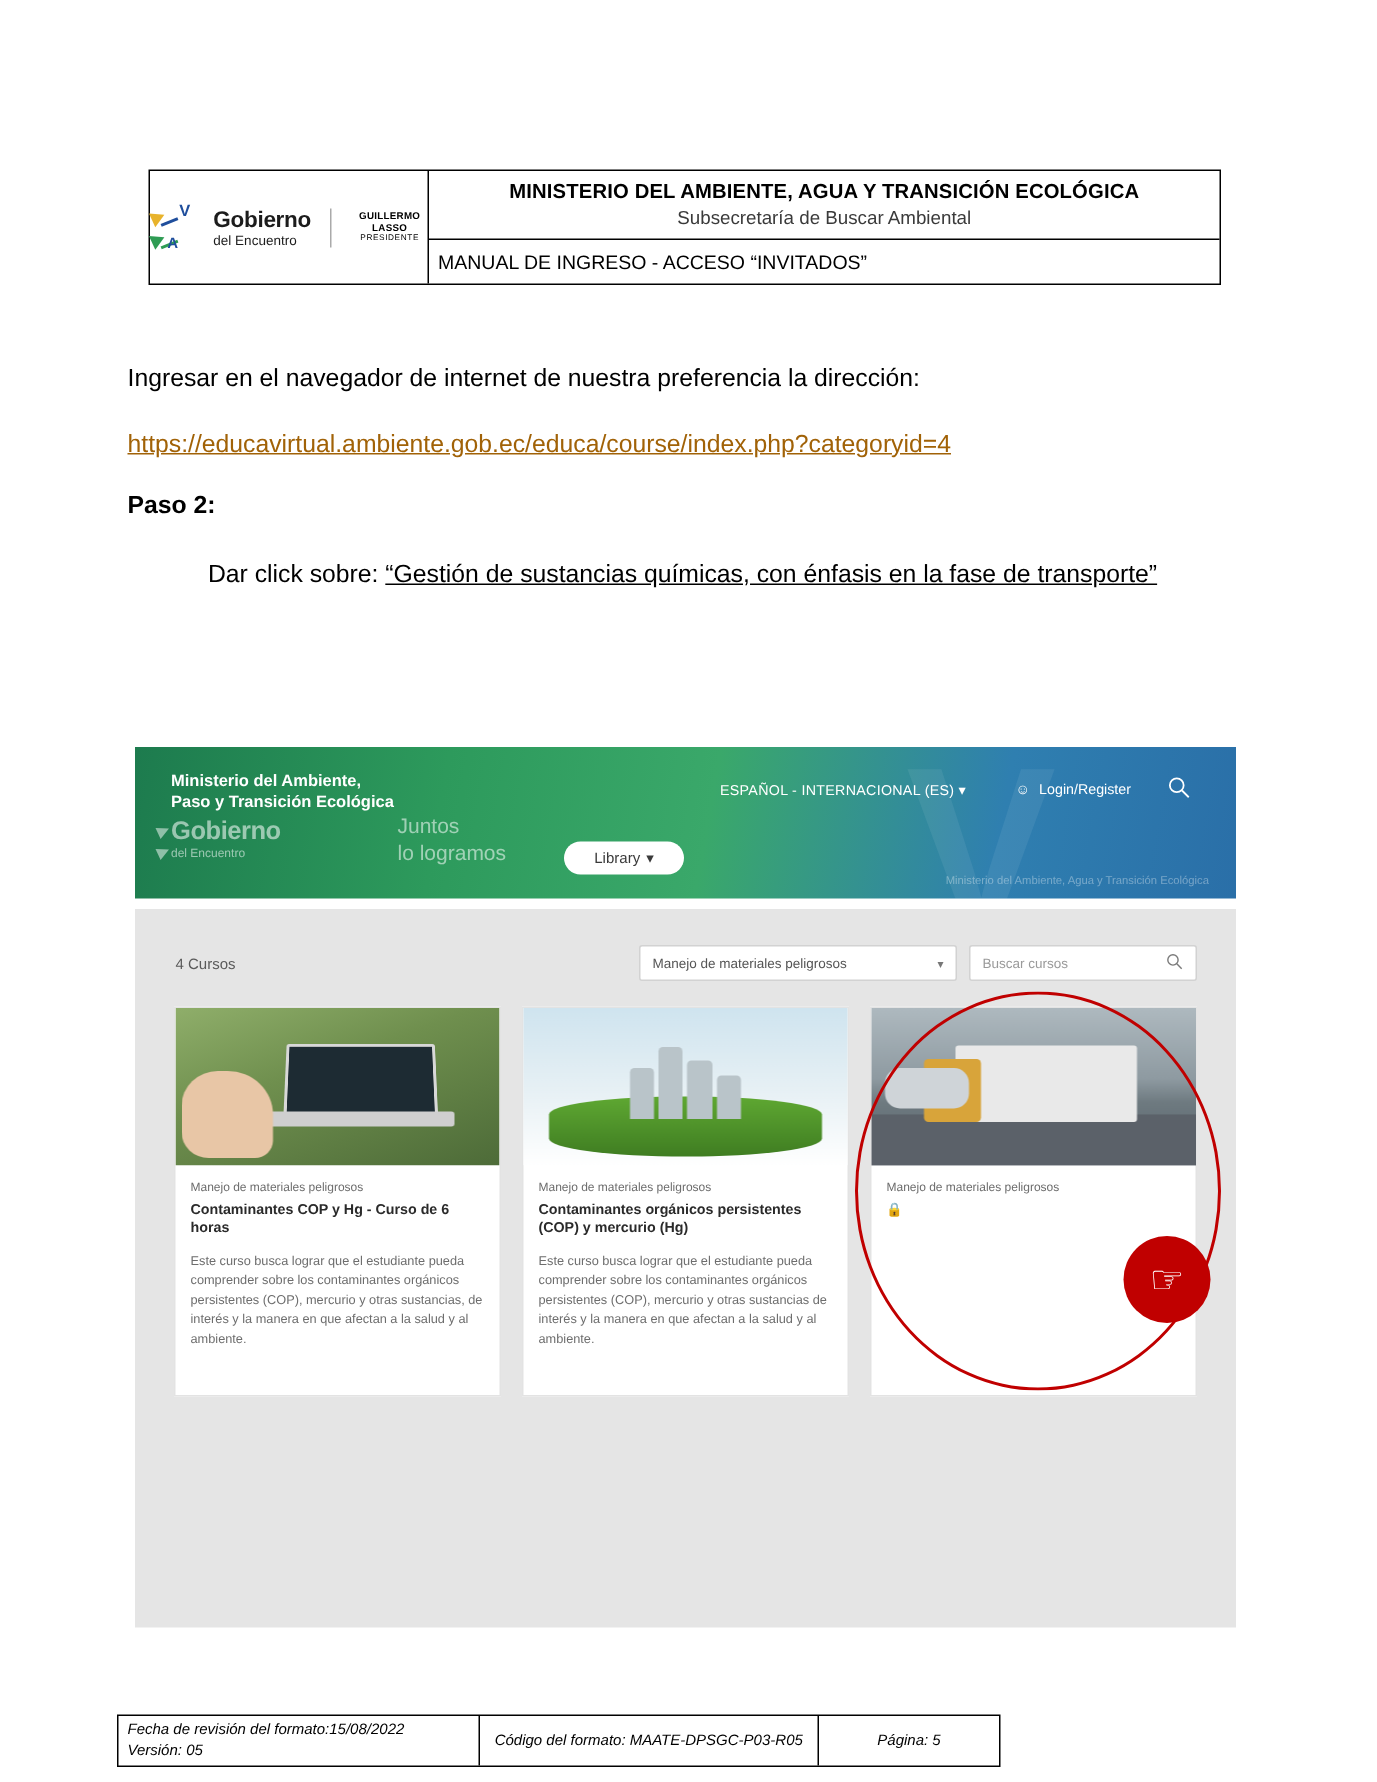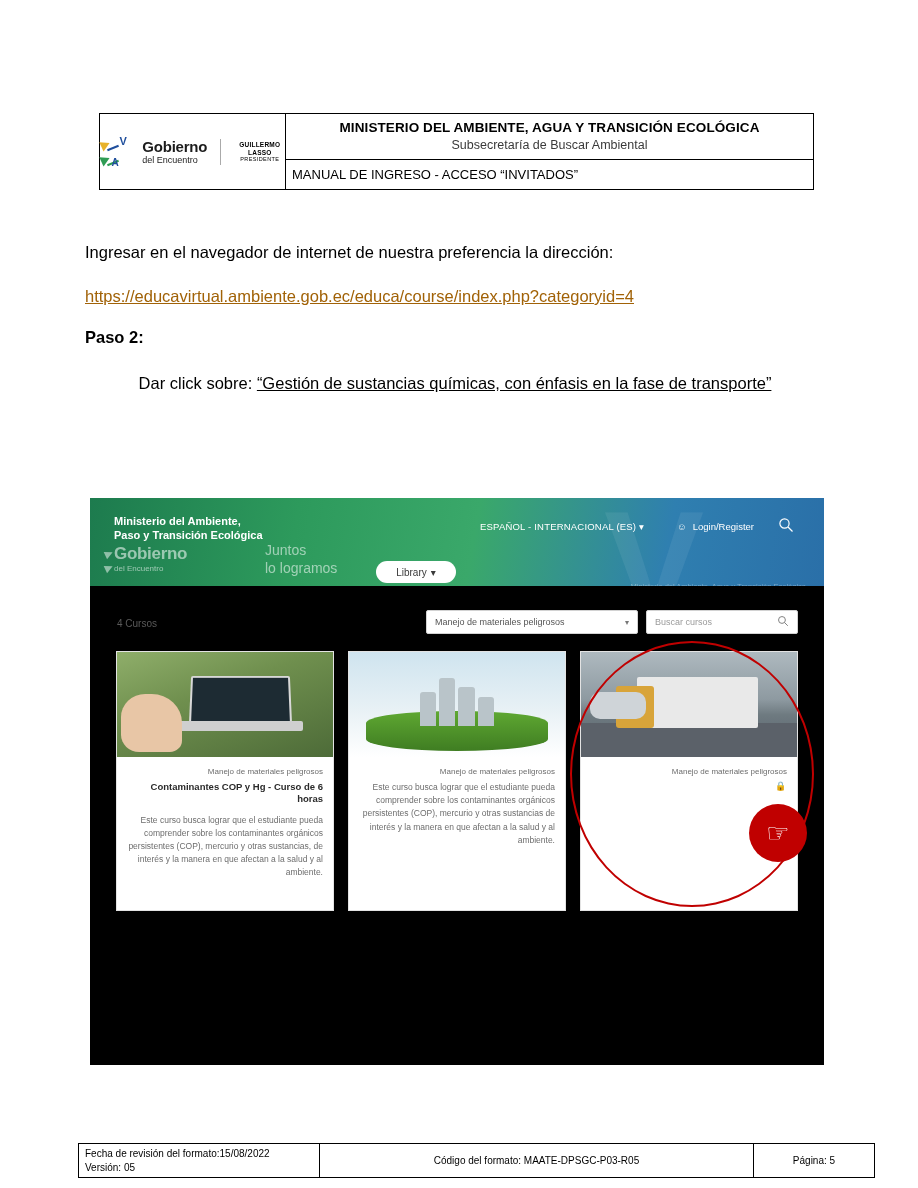--- a/index.html
+++ b/index.html
@@ -315,25 +315,24 @@
   }
   .bottom-right-wm {
     position: absolute;
     right: 18px; bottom: 8px;
     color: rgba(255,255,255,.35);
     font-size: 7.5px;
   }
 
   .shot-body {
     position: absolute;
-    left: 0; top: 88px;
+    left: 0; top: 108px;
     width: 734px;
     height: 479px;
-    background: #000000;
-    text-align: right;
+    background: #e5e5e5;
   }
   .courses-count {
     position: absolute;
     left: 27px; top: 32px;
     font-size: 10px;
     color: #5a5a5a;
   }
   .filter-select {
     position: absolute;
     left: 336px; top: 24px;
@@ -535,24 +534,25 @@
     justify-content: center;
     color: #ffffff;
     font-size: 26px;
   }
 
   
   .doc-footer {
     position: absolute;
     left: 78px;
     top: 1143px;
-    width: 797px;
+    width: 589px;
     border: 1px solid #000;
     box-sizing: border-box;
     display: flex;
+    font-style: italic;
     font-size: 10px;
   }
   .foot-cell {
     padding: 3px 6px;
     box-sizing: border-box;
   }
   .foot-left { width: 241px; border-right: 1px solid #000; line-height: 1.35; }
   .foot-mid { flex: 1; border-right: 1px solid #000; display: flex; align-items: center; justify-content: center; }
   .foot-right { width: 120px; display: flex; align-items: center; justify-content: center; }
 </style>
@@ -683,20 +683,21 @@
             <span class="tanks">
                 <i class="tank"></i>
                 <i class="tank"></i>
                 <i class="tank"></i>
                 <i class="tank"></i>
               </span>
           </div>
         </div>
         <div class="card-txt">
           <div class="card-cat">Manejo de materiales peligrosos</div>
+          <div class="card-title">Contaminantes orgánicos persistentes (COP) y mercurio (Hg)</div>
           <div class="card-desc">Este curso busca lograr que el estudiante pueda comprender sobre los contaminantes orgánicos persistentes (COP), mercurio y otras sustancias de interés y la manera en que afectan a la salud y al ambiente.</div>
         </div>
       </div>
 
       <div class="card c3">
         <div class="card-img">
           <div class="img-truck">
             <span class="road"></span>
             <span class="lorry"></span>
             <span class="cab"></span>

